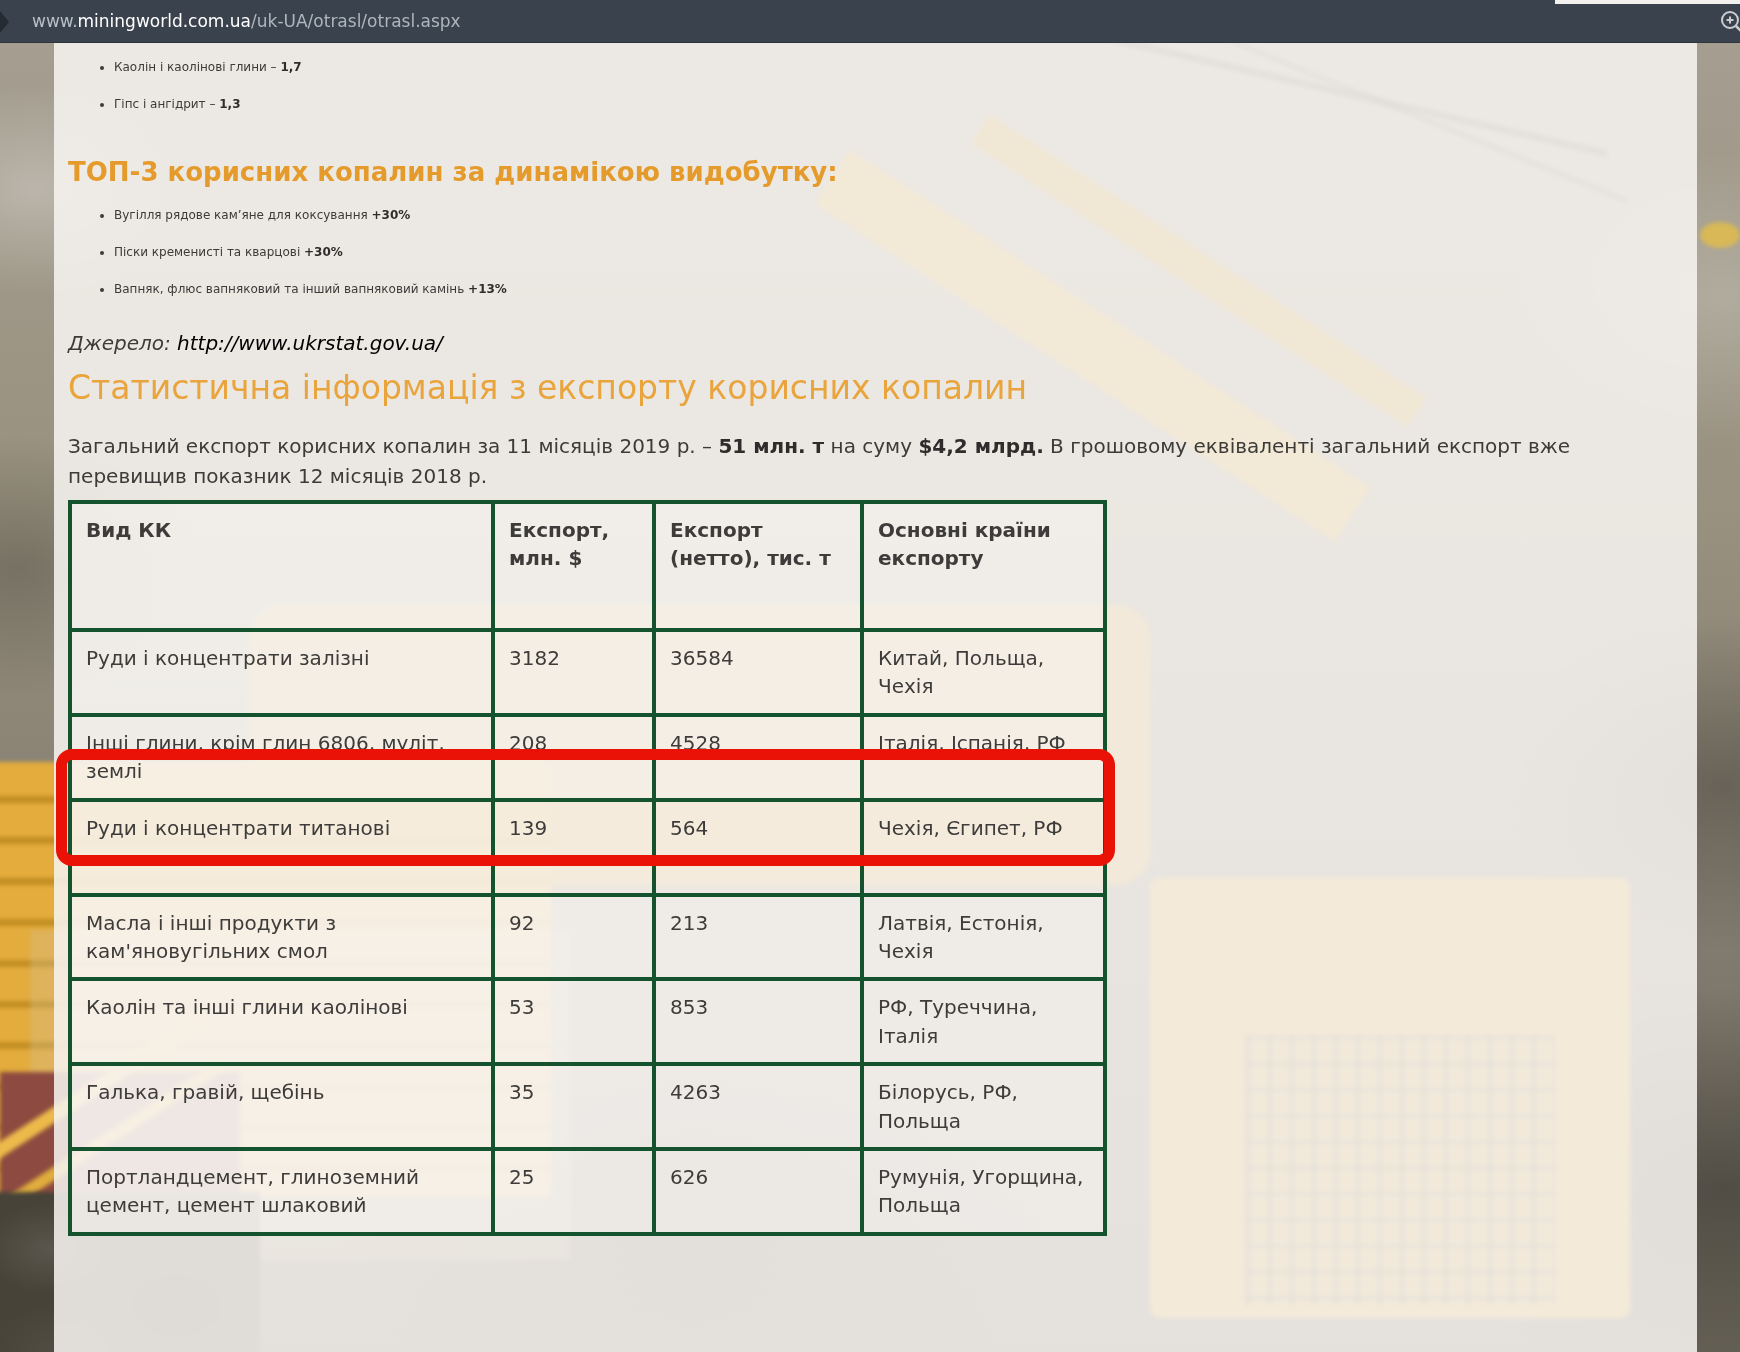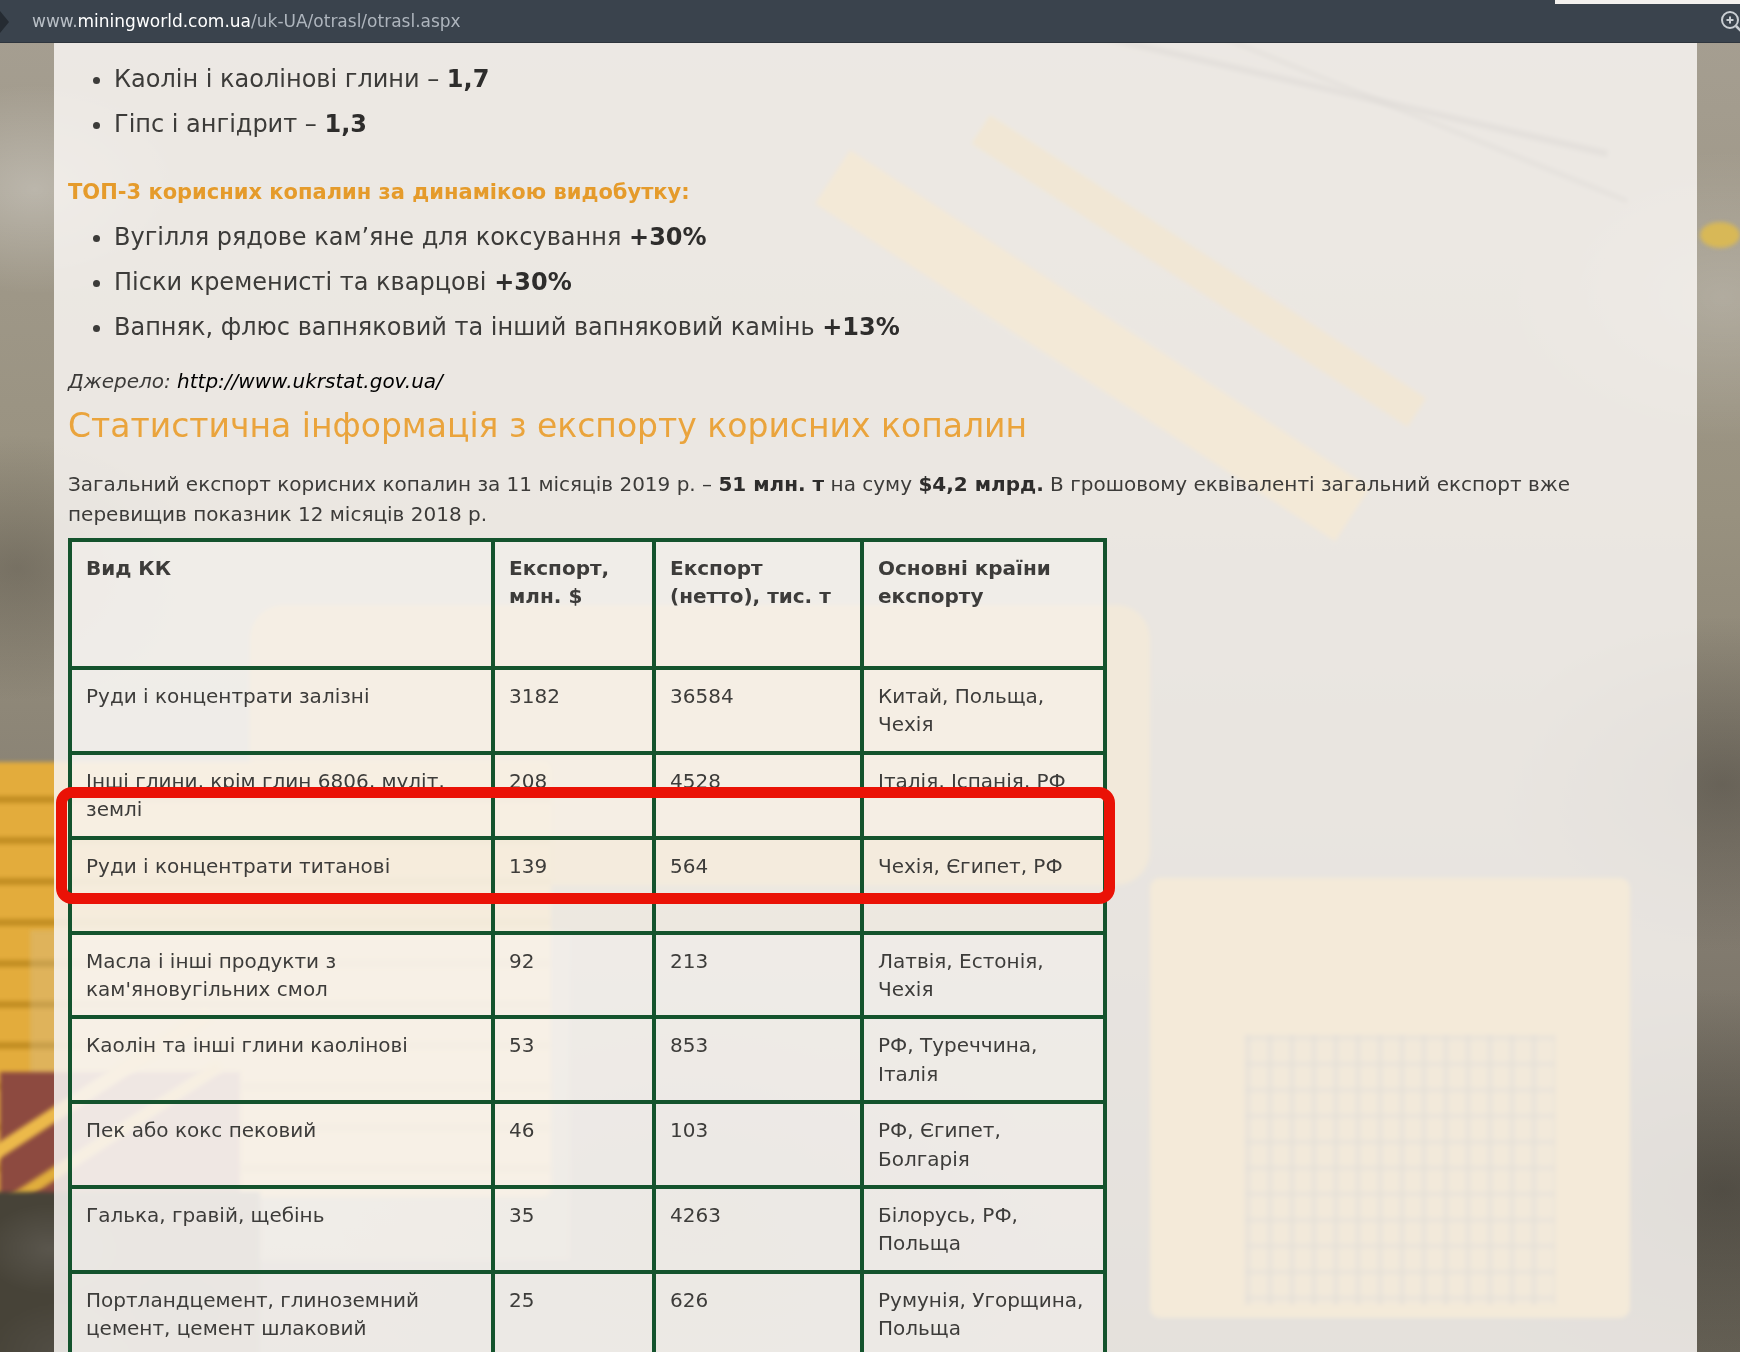--- a/index.html
+++ b/index.html
@@ -71,24 +71,24 @@
   .top-sliver { position:absolute; right:0; top:0; width:185px; height:4px; background:#f3f1ee; z-index:40; }
 
   
   .content {
     position:absolute; left:54px; top:43px; width:1643px; bottom:0;
     background:rgba(247,244,240,0.87);
     z-index:10;
     padding:6px 20px 0 14px;
   }
   ul.bullets { list-style:disc; margin:0; padding-left:46px; }
-  ul.bullets li { margin:16px 0 8px 0; font-size:24px; line-height:29px; }
+  ul.bullets li { margin:4px 0 8px 0; font-size:12px; line-height:29px; }
   strong { color:#2e2d2c; }
 
-  h3.top3 { color:#e59b2b; font-size:21px; line-height:30px; font-weight:bold; margin:38px 0 14px 0; }
+  h3.top3 { color:#e59b2b; font-size:26px; line-height:30px; font-weight:bold; margin:38px 0 14px 0; }
   p.source { font-style:italic; font-size:20px; line-height:29px; margin:25px 0 0 0; color:#3c3b39; }
   p.source a { color:#000000; text-decoration:none; }
   h1.sect { color:#eaa43c; font-size:33px; line-height:44px; font-weight:normal; margin:8px 0 0 0; }
   p.intro { font-size:20px; line-height:30px; margin:21px 0 0 0; max-width:1609px; }
 
   
   .table-wrap { position:relative; margin-top:9px; width:1035px; }
   table.export { border-collapse:collapse; table-layout:fixed; width:1035px; }
   table.export th, table.export td {
     border:4px solid #14532d;
@@ -208,26 +208,20 @@
             <td class="c2">213</td>
             <td class="c3">Латвія, Естонія, Чехія</td>
           </tr>
           <tr>
             <td class="c0">Каолін та інші глини каолінові</td>
             <td class="c1">53</td>
             <td class="c2">853</td>
             <td class="c3">РФ, Туреччина, Італія</td>
           </tr>
           <tr>
-            <td class="c0">Пек або кокс пековий</td>
-            <td class="c1">46</td>
-            <td class="c2">103</td>
-            <td class="c3">РФ, Єгипет, Болгарія</td>
-          </tr>
-          <tr>
             <td class="c0">Галька, гравій, щебінь</td>
             <td class="c1">35</td>
             <td class="c2">4263</td>
             <td class="c3">Білорусь, РФ, Польща</td>
           </tr>
           <tr>
             <td class="c0">Портландцемент, глиноземний цемент, цемент шлаковий</td>
             <td class="c1">25</td>
             <td class="c2">626</td>
             <td class="c3">Румунія, Угорщина, Польща</td>

